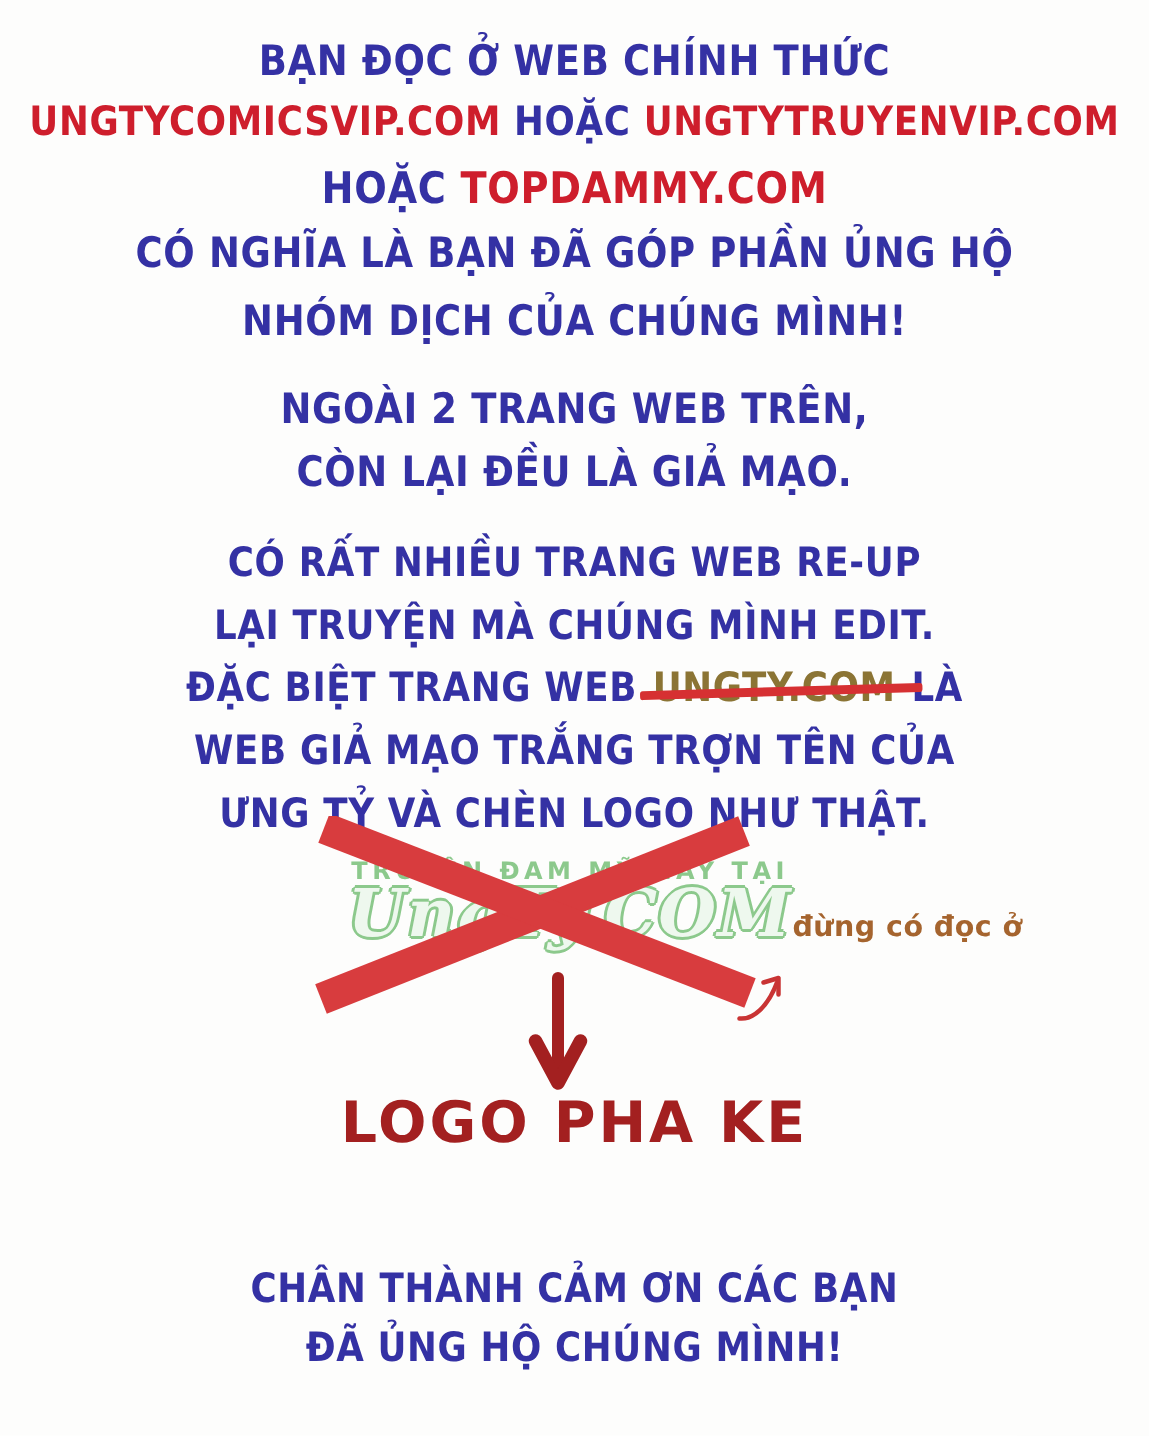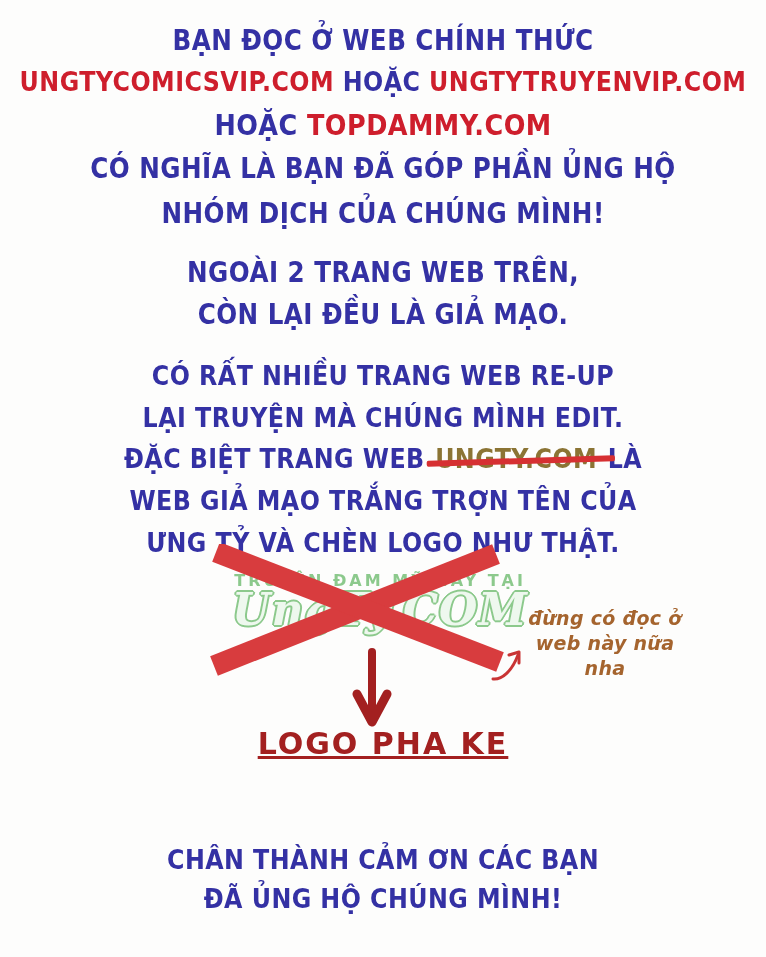--- a/index.html
+++ b/index.html
@@ -72,36 +72,34 @@
   .x-svg { position: absolute; left: 200px; top: 544px; }
   .doodle-svg { position: absolute; left: 490px; top: 643px; }
   .down-arrow-svg { position: absolute; left: 350px; top: 648px; }
   .note {
     position: absolute;
     left: 515px;
     top: 606px;
     width: 180px;
     text-align: center;
     font-size: 19px;
-    font-style: italic;
     line-height: 25px;
     color: #a5642e;
     letter-spacing: 0.3px;
   }
   .note span { display: block; }
   .caption {
     position: absolute;
     top: 726px;
     left: 50%;
     transform: translateX(-50%);
-    font-size: 30px;
+    font-size: 38px;
     letter-spacing: 2px;
     color: #a32020;
     white-space: nowrap;
-    text-decoration: underline;
   }
 </style>
 </head>
 <body>
 
 <div class="page">
 
   <div class="line blue fs28" style="top:24px">BẠN ĐỌC Ở WEB CHÍNH THỨC</div>
 
   <div class="line fs27" style="top:66px">
@@ -144,21 +142,20 @@
     <line x1="16" y1="8" x2="300" y2="118" stroke="#d83c3e" stroke-width="21"></line>
   </svg>
 
   <svg class="doodle-svg" width="36" height="40" viewBox="0 0 36 40">
     <path d="M3,36 C12,37 22,28 28,12" fill="none" stroke="#c93434" stroke-width="3" stroke-linecap="round"></path>
     <path d="M19,12 L29,9 L29,20" fill="none" stroke="#c93434" stroke-width="3" stroke-linecap="round" stroke-linejoin="round"></path>
   </svg>
 
   <div class="note">
     <span>đừng có đọc ở</span>
-    <span>web này nữa nha</span>
   </div>
 
   <svg class="down-arrow-svg" width="44" height="80" viewBox="0 0 44 80">
     <line x1="22" y1="4" x2="22" y2="62" stroke="#a32020" stroke-width="8" stroke-linecap="round"></line>
     <path d="M7,46 L22,74 L37,46" fill="none" stroke="#a32020" stroke-width="9" stroke-linecap="round" stroke-linejoin="round"></path>
   </svg>
 
   <div class="caption">LOGO PHA KE</div>
 
   <div class="line blue fs27" style="top:844px">CHÂN THÀNH CẢM ƠN CÁC BẠN</div>

